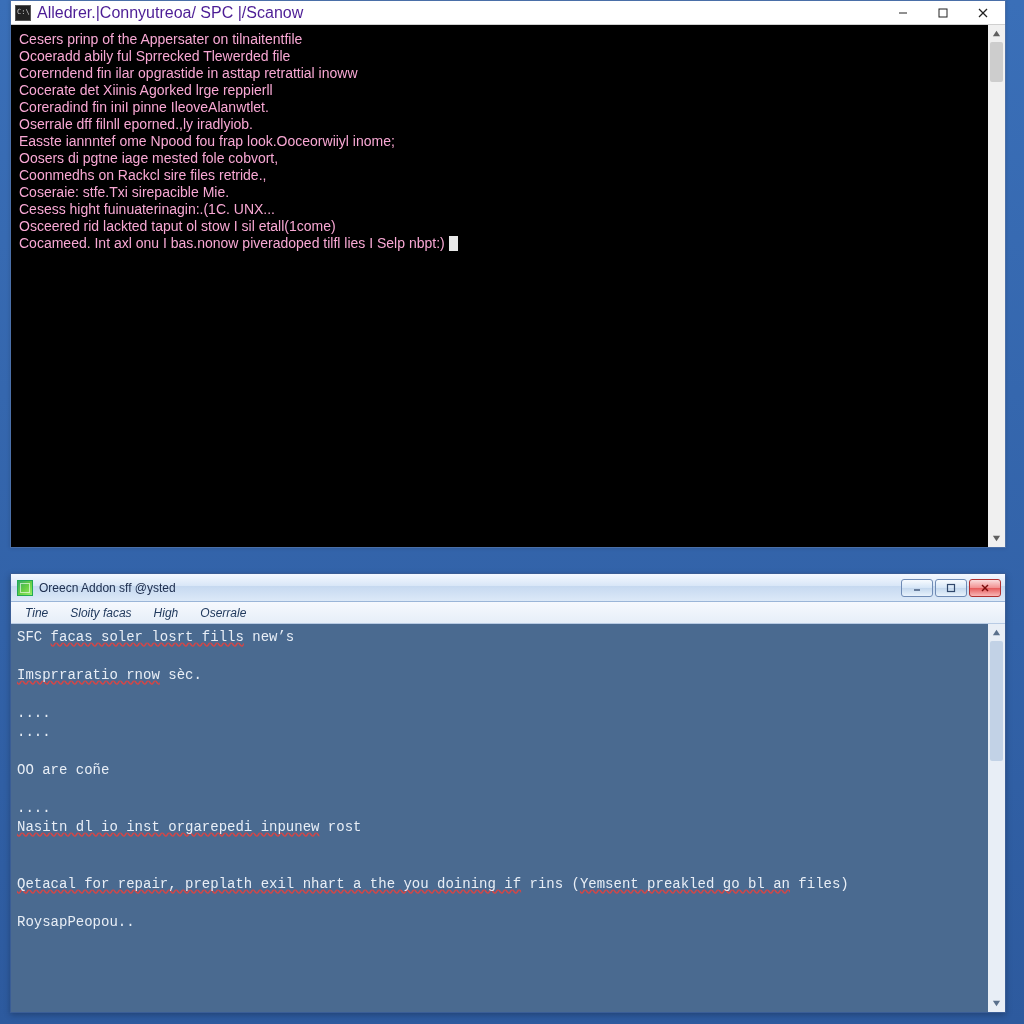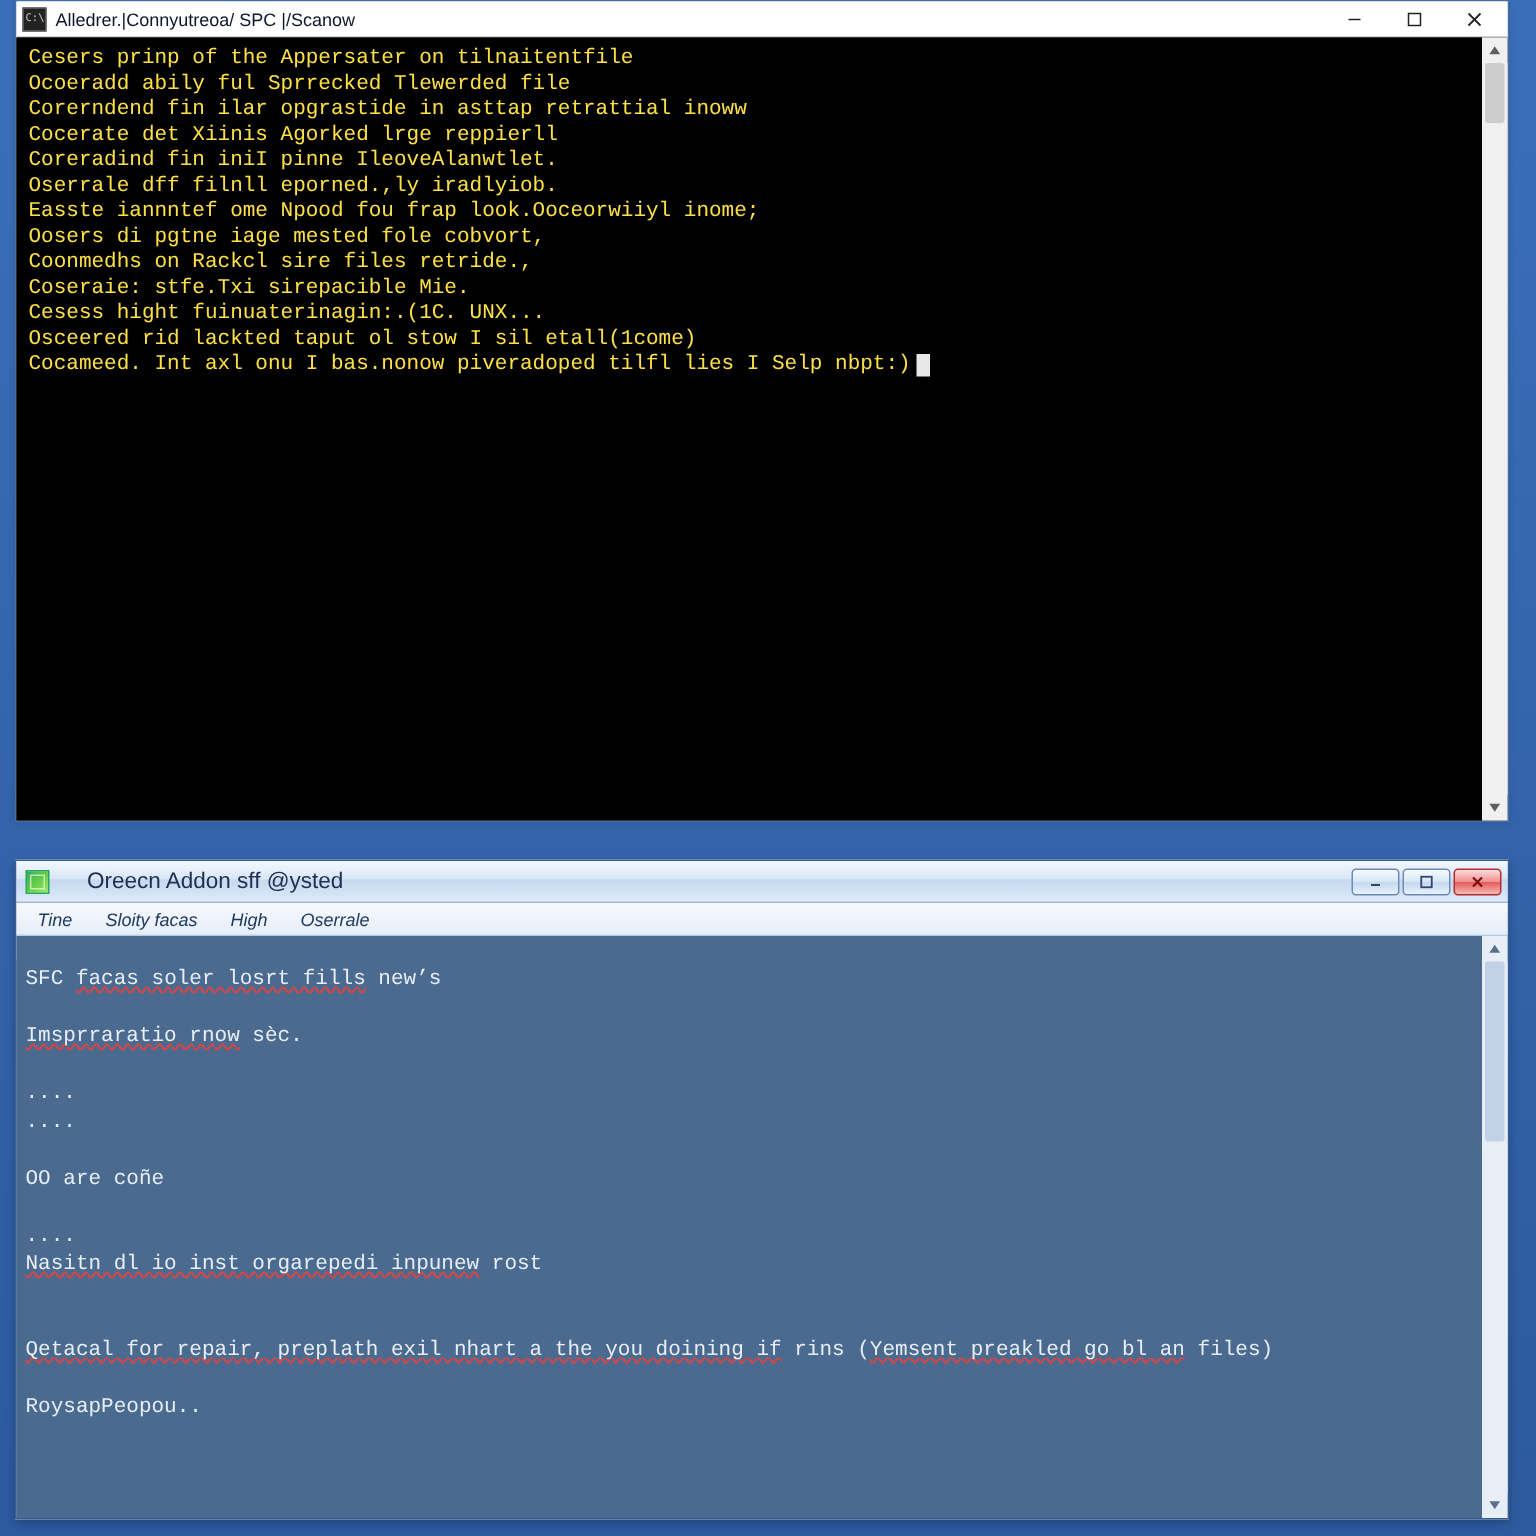--- a/index.html
+++ b/index.html
@@ -38,38 +38,38 @@
     border: 1px solid #555;
     margin-right: 6px;
     position: relative;
   }
   .cmd-titlebar .app-icon::after{
     content:"C:\\";
     color:#ccc;
     font: 7px/1 Consolas, monospace;
     position:absolute; left:1px; top:3px;
   }
-  .cmd-title { flex: 1; color: #0f172a; font-size: 12px; }
+  .cmd-title { flex: 1; color: #4c1d95; font-size: 16px; }
   .cmd-winbtn {
     width: 40px; height: 22px;
     display: flex; align-items: center; justify-content: center;
     color: #222;
   }
   .cmd-winbtn svg { width: 10px; height: 10px; }
 
   .cmd-body-wrap {
     flex: 1;
     display: flex;
     background: #000;
   }
   .cmd-body {
     flex: 1;
     background: #000;
-    color: #fde047;
-    font-family: Liberation Mono, monospace;
+    color: #f9a8d4;
+    font-family: Liberation Sans, sans-serif;
     font-size: 14px;
     line-height: 17px;
     padding: 6px 8px;
     white-space: pre;
     overflow: hidden;
     position: relative;
   }
   .cmd-cursor {
     display:inline-block;
     width: 9px; height: 15px;
@@ -121,21 +121,21 @@
     margin-right: 6px;
     background: linear-gradient(135deg,#3a6,#6c4,#9e6);
     border:1px solid #2a5;
     position:relative;
   }
   .note-titlebar .app-icon::after{
     content:"";
     position:absolute; inset:2px;
     border:1px solid rgba(255,255,255,.6);
   }
-  .note-title { flex:1; color:#203050; font-size:15px;margin-left:19px; }
+  .note-title { flex:1; color:#203050; font-size:12px; }
   .note-winbtns { display:flex; gap:2px; padding-right:4px; }
   .note-btn {
     width: 32px; height: 18px;
     border: 1px solid #6f8bb5;
     border-radius: 3px;
     background: linear-gradient(to bottom,#f7fbff,#d6e6f7 48%,#c4d8ee 52%,#e8f2fc);
     display:flex; align-items:center; justify-content:center;
     color:#30486c;
   }
   .note-btn svg{ width:10px; height:10px; }
@@ -168,21 +168,20 @@
   .note-body {
     flex:1;
     background: #4a6a90;
     color:#e8eef6;
     font-family: Consolas, "Courier New", monospace;
     font-size: 14px;
     line-height: 19px;
     padding: 4px 6px;
     white-space: pre;
     overflow: hidden;
-    margin-top: 16px;
   }
   .note-body .err {
     text-decoration: underline wavy #d64545;
     text-decoration-skip-ink: none;
   }
   .note-scroll {
     width:17px;
     background:#e8eef6;
     display:flex; flex-direction:column;
   }

